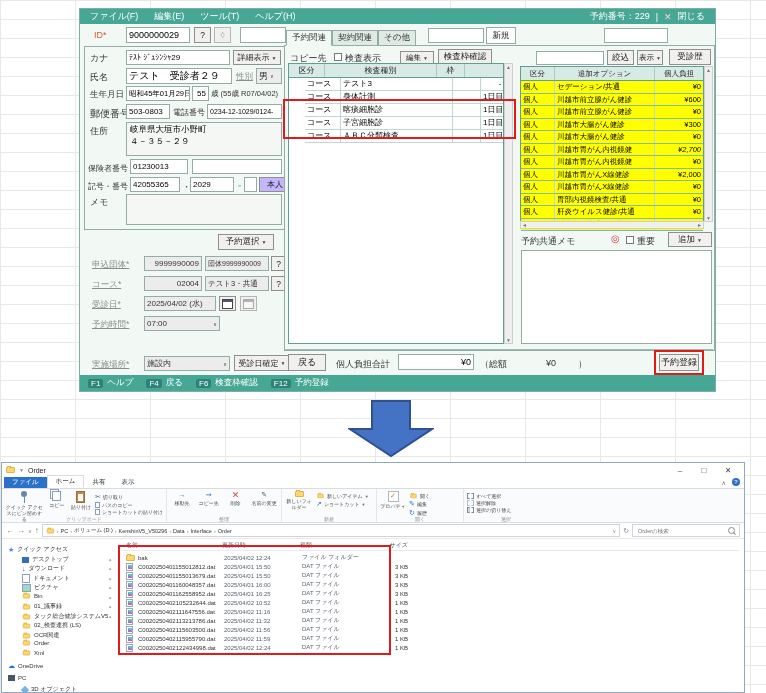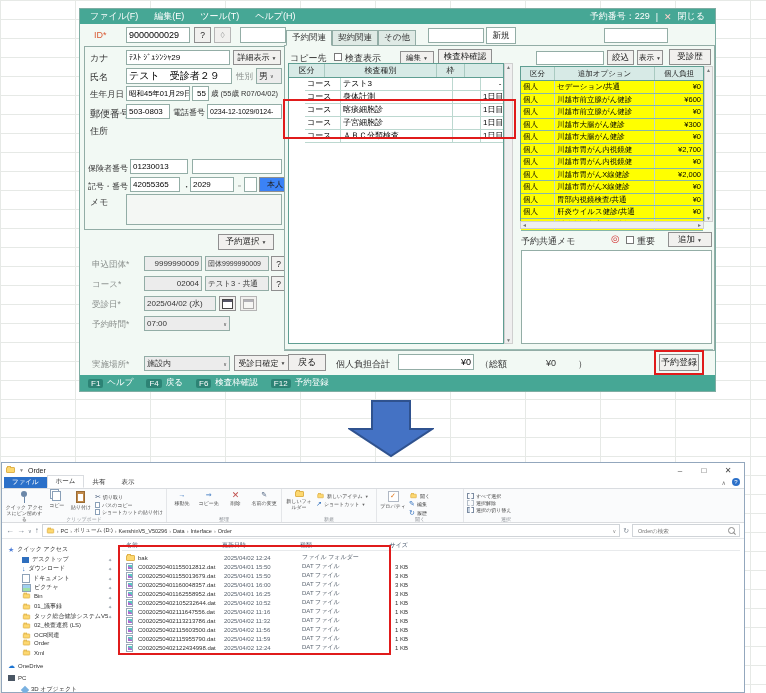--- a/index.html
+++ b/index.html
@@ -9,21 +9,21 @@
     background-size:75px 19px;}
   .abs{position:absolute;}
   
   #formwin{position:absolute;left:79px;top:8px;width:637px;height:384px;background:#f2f9f4;border:1px solid #7fada3;box-sizing:border-box;}
   .menubar{height:15px;background:#46a795;color:#fff;font-size:9px;display:flex;align-items:center;gap:16px;padding:0 10px;}
   .menubar .sp{margin-left:auto;display:flex;gap:6px;align-items:center;}
   .menubar .closex{color:#ffd3cd;font-weight:bold;}
   .fbody{position:relative;height:353px;}
   .lbl{position:absolute;font-size:9px;color:#333;white-space:nowrap;}
   .lbl.req{color:#d95b35;}
-  .lbl.dim{color:#8a8f8c;}
+  .lbl.dim{color:#8a8f8c;text-decoration:underline;}
   .fld{position:absolute;background:#fff;border:1px solid #93ada6;font-size:9px;color:#000;padding:0 2px;display:flex;align-items:center;box-sizing:border-box;white-space:nowrap;overflow:hidden;}
   .fld.ro{background:#ececec;color:#333;}
   .fld.num{justify-content:flex-end;}
   .btn{position:absolute;background:#f1f0ee;border:1px solid #8f8f8f;font-size:8.5px;color:#222;display:flex;align-items:center;justify-content:center;box-sizing:border-box;white-space:nowrap;cursor:default;}
   .btn.dis{color:#aaa;border-color:#b5b5b5;}
   .caret{font-size:5px;margin-left:2px;color:#444;}
   .chk{position:absolute;width:8px;height:8px;border:1px solid #777;background:#fff;box-sizing:border-box;}
   .panelbox{position:absolute;border:1px solid #93ada6;}
   .tab{position:absolute;height:16px;font-size:8.5px;display:flex;align-items:center;justify-content:center;border:1px solid #93ada6;box-sizing:border-box;background:#dfeae5;color:#333;}
   .tab.active{background:#f2f9f4;border-bottom:1px solid #f2f9f4;z-index:2;}
@@ -159,32 +159,36 @@
       <div class="fld" style="left:46px;top:62px;width:64px;height:15px;font-size:7.5px;">昭和45年01月29日</div>
       <div class="fld num" style="left:112px;top:62px;width:17px;height:15px;font-size:8px;">55</div>
       <span class="lbl" style="left:131px;top:65px;font-size:7.5px;">歳 (55歳 R07/04/02)</span>
 
       <span class="lbl" style="left:10px;top:83px;font-size:10px;">郵便番号</span>
       <div class="fld" style="left:46px;top:80px;width:44px;height:15px;font-size:8px;">503-0803</div>
       <span class="lbl" style="left:93px;top:83px;font-size:8px;">電話番号</span>
       <div class="fld" style="left:127px;top:80px;width:75px;height:15px;font-size:7px;">0234-12-1029/0124-</div>
 
       <span class="lbl" style="left:10px;top:101px;">住所</span>
+      <div class="memoarea" style="left:46px;top:98px;width:156px;height:34px;background:#f4f7f4;">
+        <div style="font-size:8.5px;">岐阜県大垣市小野町</div>
+        <div style="font-size:8.5px;">４－３５－２９</div>
+      </div>
 
       <span class="lbl" style="left:8px;top:139px;font-size:8px;">保険者番号</span>
       <div class="fld" style="left:50px;top:135px;width:58px;height:15px;font-size:8px;">01230013</div>
       <div class="fld" style="left:112px;top:135px;width:90px;height:15px;"></div>
 
       <span class="lbl" style="left:8px;top:157px;font-size:8px;">記号・番号</span>
       <div class="fld" style="left:50px;top:153px;width:50px;height:15px;font-size:8px;">42055365</div>
       <span class="lbl" style="left:102px;top:157px;">・</span>
       <div class="fld" style="left:110px;top:153px;width:44px;height:15px;font-size:8px;">2029</div>
       <span class="lbl" style="left:156px;top:157px;font-size:7px;">－</span>
       <div class="fld" style="left:164px;top:153px;width:13px;height:15px;"></div>
-      <div class="btn" style="left:179px;top:153px;width:32px;height:15px;font-size:8px;background:#3b82f6;">本人</div>
+      <div class="btn" style="left:179px;top:153px;width:32px;height:15px;font-size:8px;background:#c4b5fd;">本人</div>
 
       <span class="lbl" style="left:10px;top:172px;">メモ</span>
       <div class="memoarea" style="left:46px;top:170px;width:156px;height:31px;background:#f4f7f4;"></div>
 
       <div class="btn" style="left:138px;top:210px;width:56px;height:16px;">
           <span>予約選択</span>
           <span class="caret">▼</span>
         </div>
 
       <span class="lbl dim" style="left:12px;top:235px;font-size:8.5px;">申込団体*</span>
@@ -200,21 +204,21 @@
       <span class="lbl dim" style="left:12px;top:275px;font-size:8.5px;">受診日*</span>
       <div class="fld ro" style="left:64px;top:272px;width:72px;height:15px;font-size:8px;">2025/04/02 (水)</div>
       <div class="btn" style="left:139px;top:272px;width:17px;height:15px;">
           <span class="cal"></span>
         </div>
       <div class="btn dis" style="left:160px;top:272px;width:17px;height:15px;">
           <span class="cal" style="opacity:.4;"></span>
         </div>
 
       <span class="lbl dim" style="left:12px;top:295px;font-size:8.5px;">予約時間*</span>
-      <div class="fld ro" style="left:64px;top:292px;width:86px;height:15px;font-size:8px;">
+      <div class="fld ro" style="left:64px;top:292px;width:76px;height:15px;font-size:8px;">
           <span>07:00</span>
           <span class="caret" style="margin-left:auto;">∨</span>
         </div>
 
       <span class="lbl dim" style="left:12px;top:335px;font-size:8.5px;">実施場所*</span>
       <div class="fld ro" style="left:64px;top:332px;width:86px;height:15px;font-size:8px;">
           <span>施設内</span>
           <span class="caret" style="margin-left:auto;">∨</span>
         </div>
       <div class="btn" style="left:154px;top:331px;width:56px;height:16px;font-size:8px;">
@@ -321,21 +325,21 @@
             <span class="fee" style="border-right:none;">¥300</span>
           </div>
         <div class="r">
             <span>個人</span>
             <span>川越市大腸がん健診</span>
             <span class="fee" style="border-right:none;">¥0</span>
           </div>
         <div class="r">
             <span>個人</span>
             <span>川越市胃がん内視鏡健</span>
-            <span class="fee" style="border-right:none;">¥2,700</span>
+            <span class="fee" style="border-right:none;font-style:italic;">¥2,700</span>
           </div>
         <div class="r">
             <span>個人</span>
             <span>川越市胃がん内視鏡健</span>
             <span class="fee" style="border-right:none;">¥0</span>
           </div>
         <div class="r">
             <span>個人</span>
             <span>川越市胃がんX線健診</span>
             <span class="fee" style="border-right:none;">¥2,000</span>

